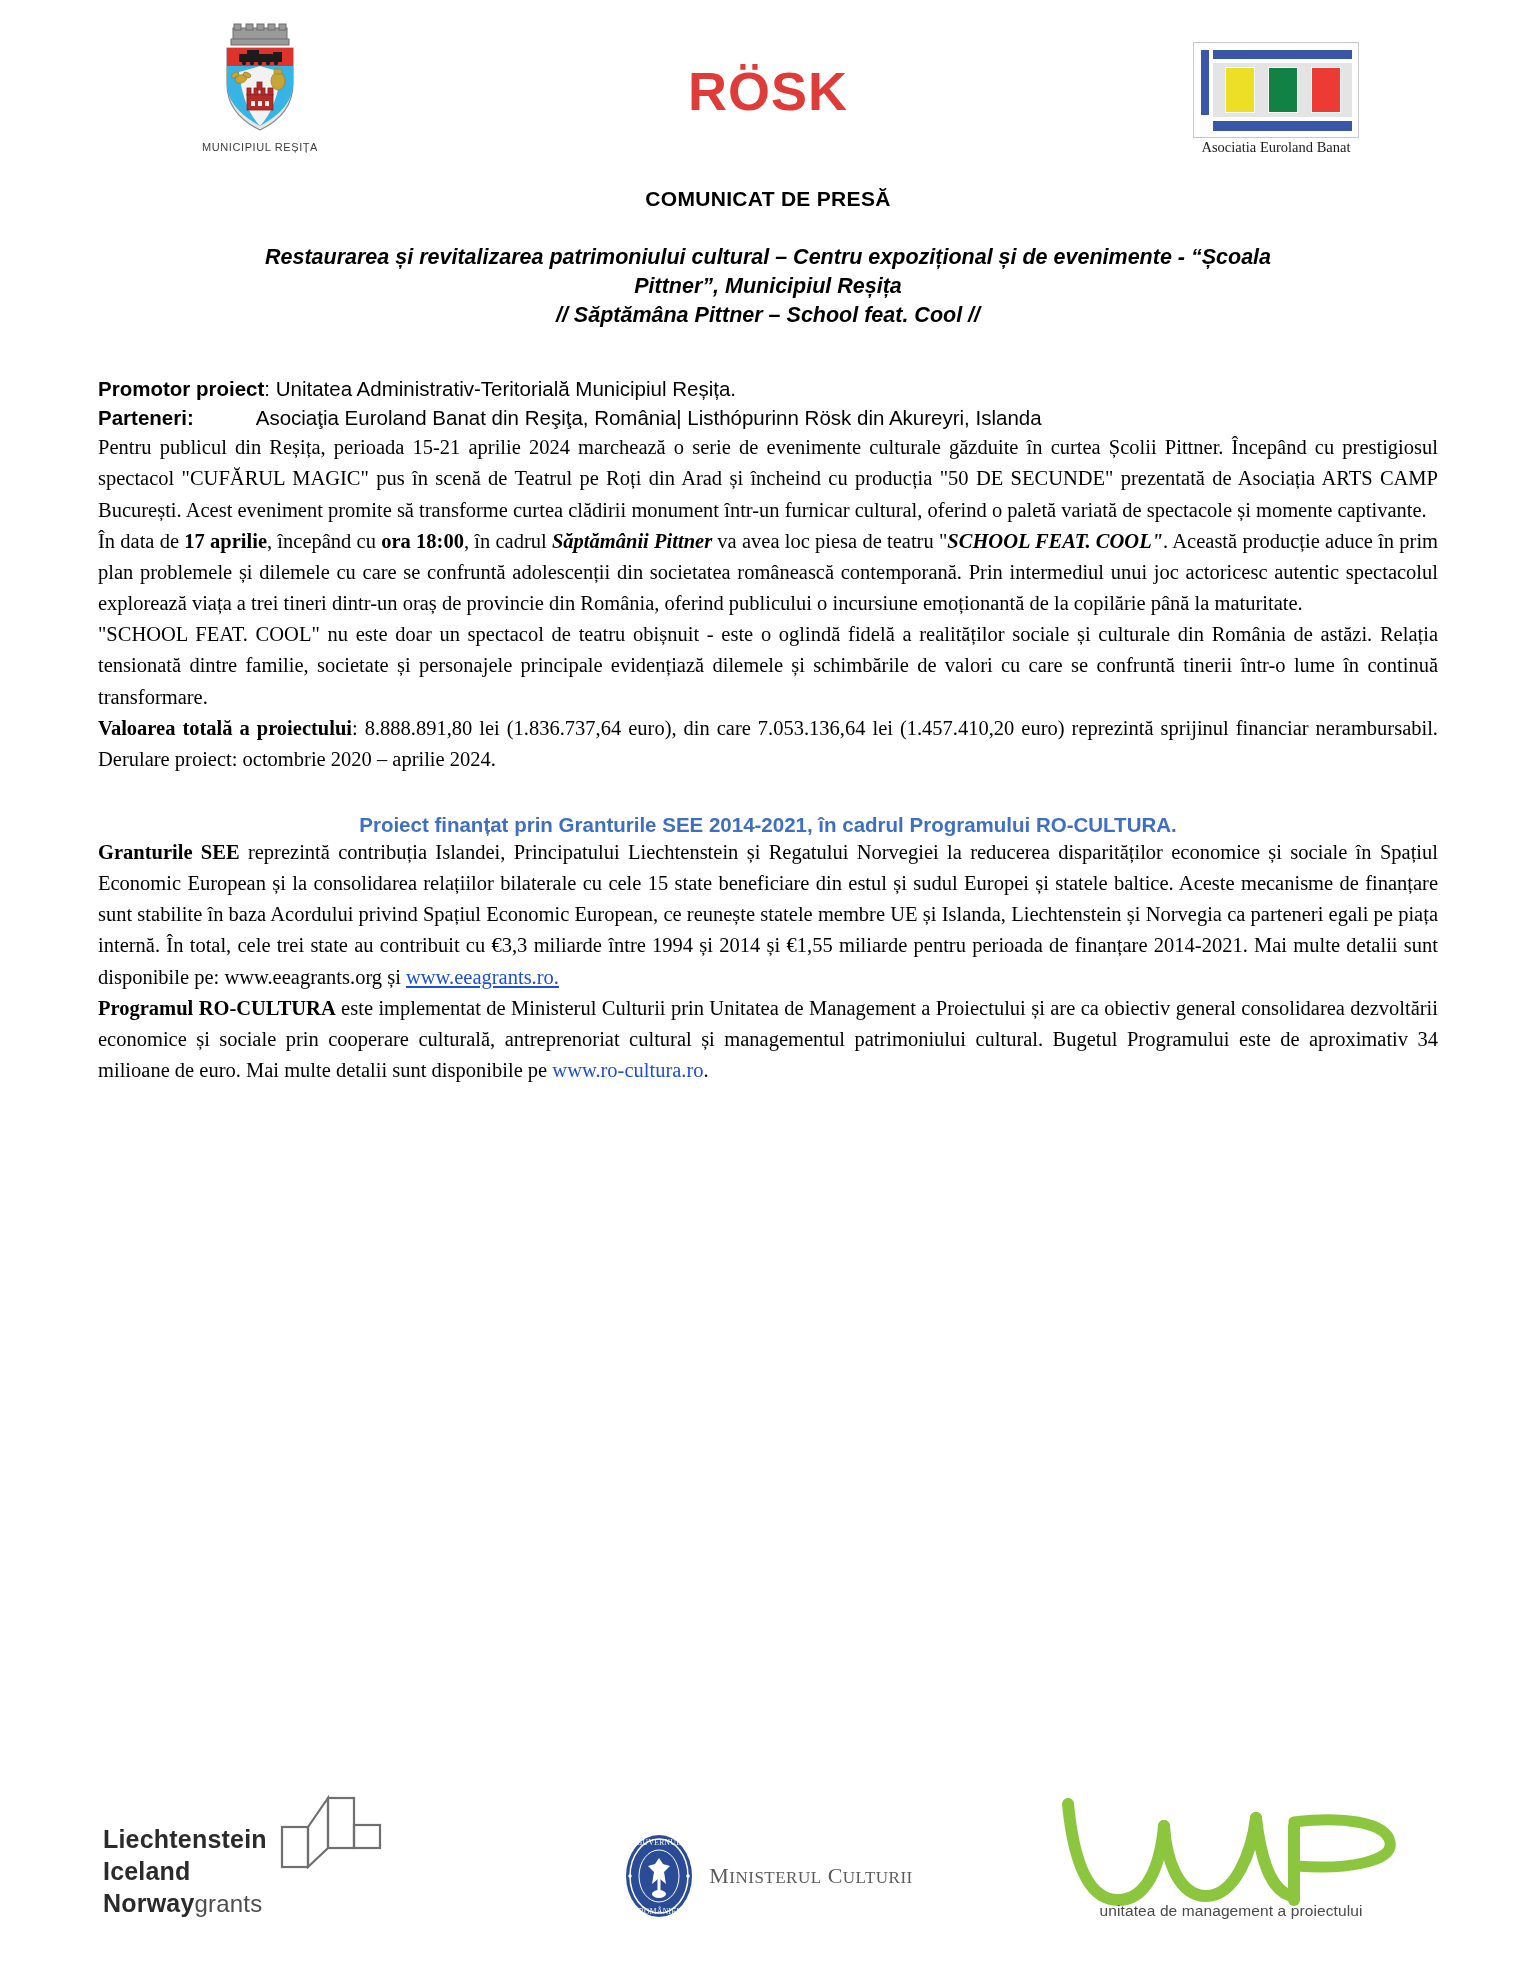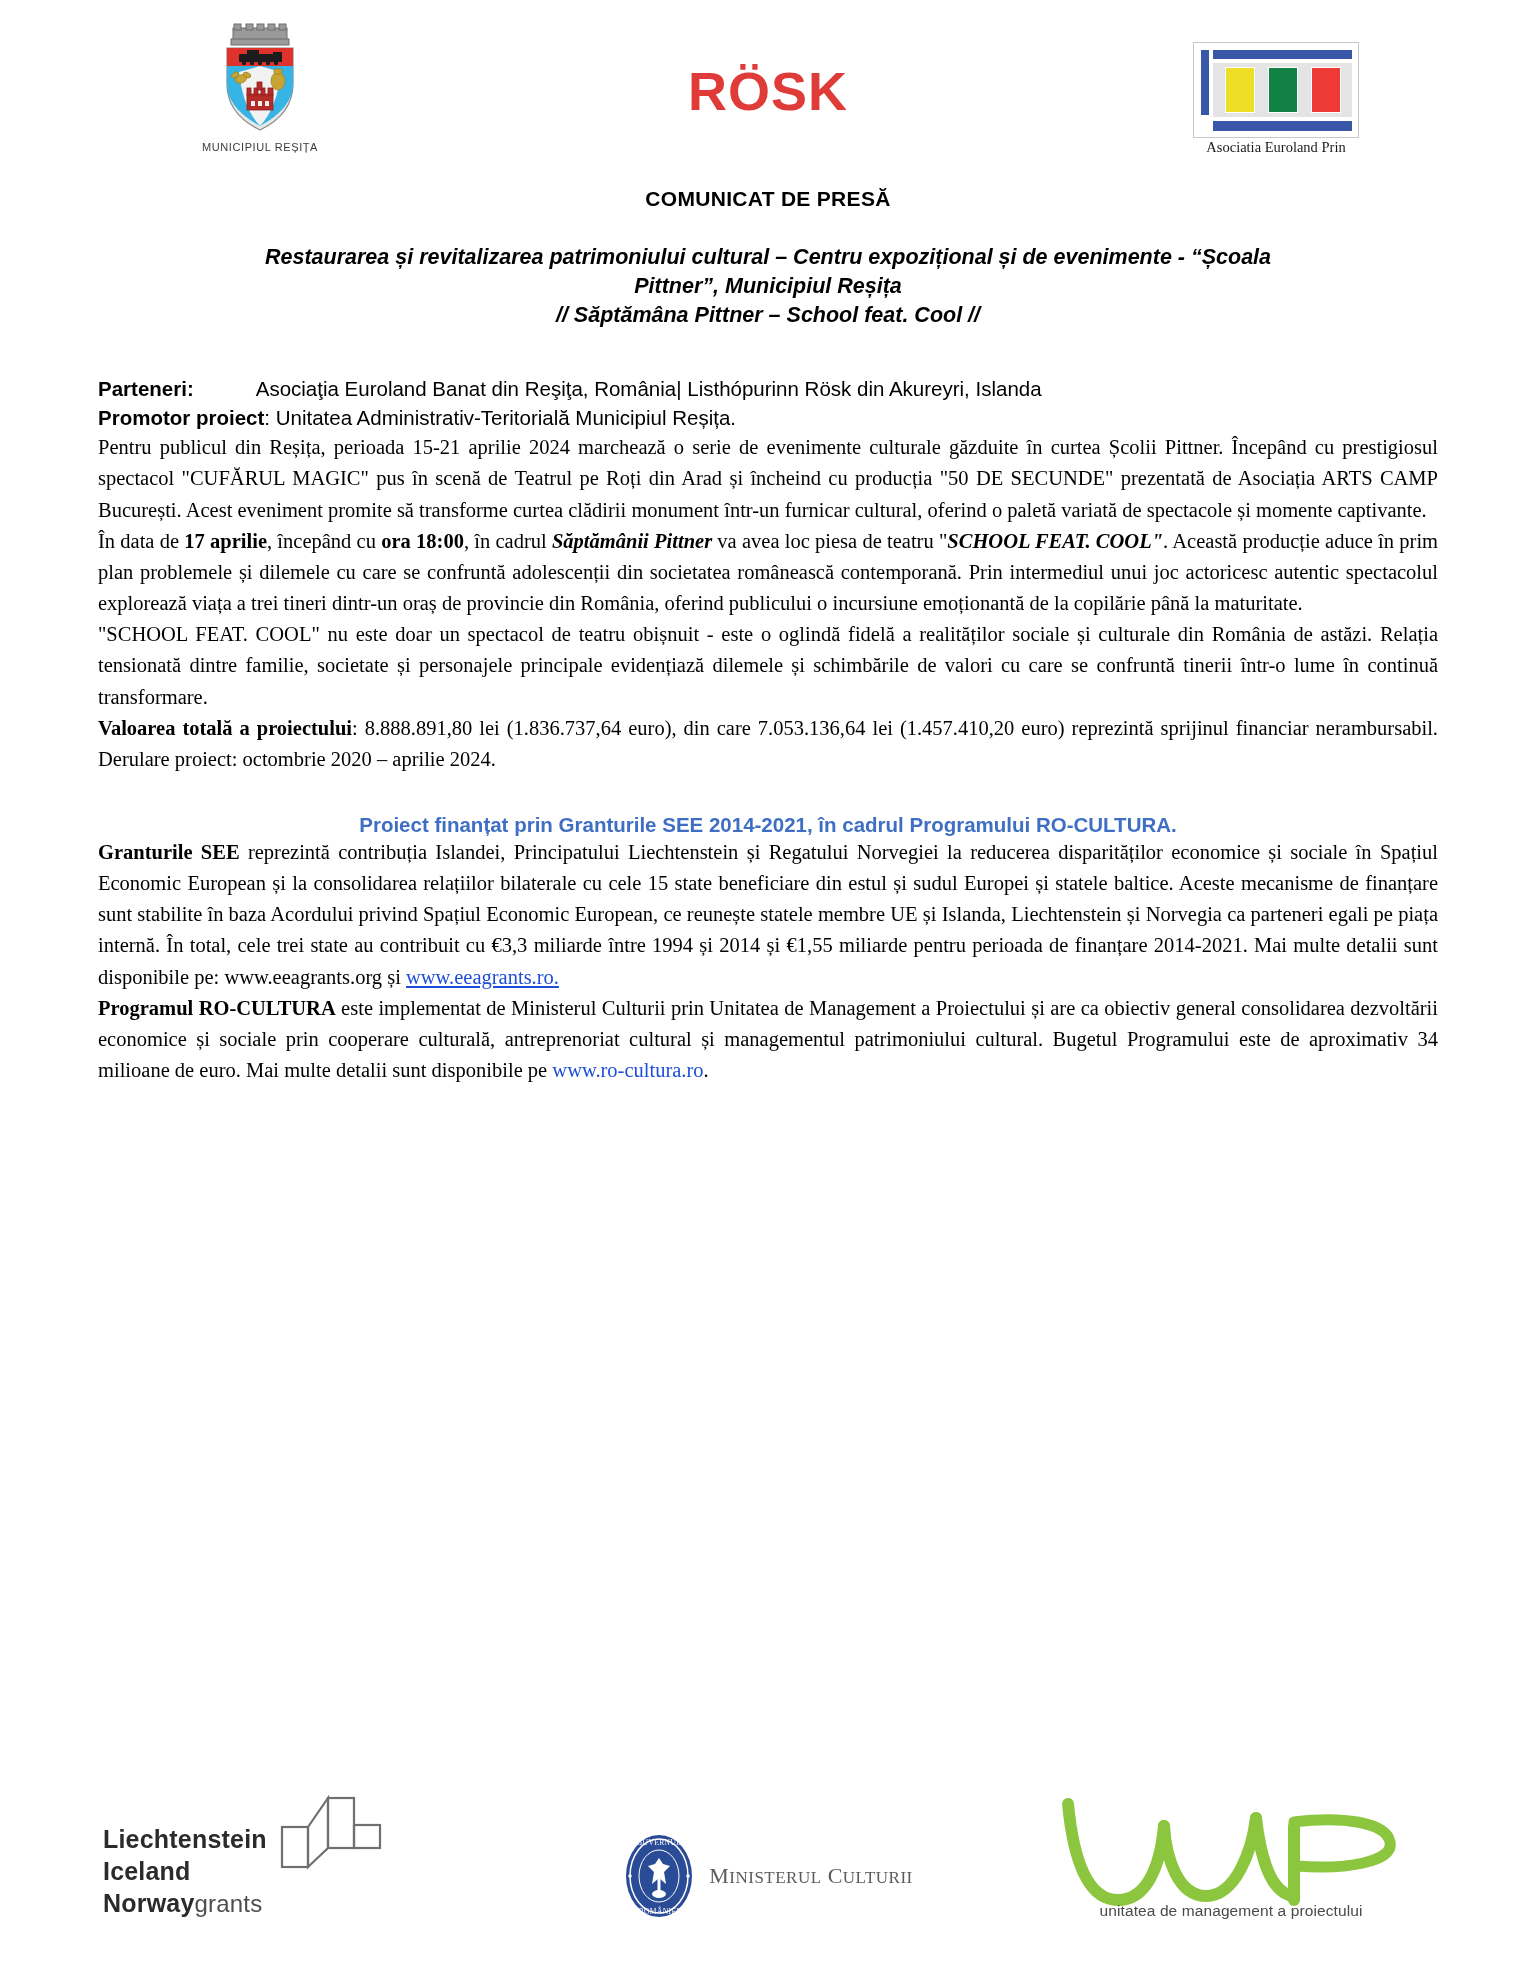--- a/index.html
+++ b/index.html
@@ -226,40 +226,40 @@
       <div class="euroland-box">
         <div class="eb-leftbar"></div>
         <div class="eb-topbar"></div>
         <div class="eb-inner">
           <div class="eb-stripe eb-y"></div>
           <div class="eb-stripe eb-g"></div>
           <div class="eb-stripe eb-r"></div>
         </div>
         <div class="eb-botbar"></div>
       </div>
-      <div class="euroland-label">Asociatia Euroland Prin</div>
+      <div class="euroland-label">Asociatia Euroland Banat</div>
     </div>
   </div>
 
   <div class="doc">
 
     <h1 class="press-title">COMUNICAT DE PRESĂ</h1>
 
     <div class="proj-title">
       <span>Restaurarea și revitalizarea patrimoniului cultural – Centru expozițional și de evenimente - “Școala</span><br>
       <span>Pittner”, Municipiul Reșița</span><br>
       <span>// Săptămâna Pittner – School feat. Cool //</span>
     </div>
 
     <div class="meta">
       <div>
+        <span class="lbl">Promotor proiect</span><span>: Unitatea Administrativ-Teritorială Municipiul Reșița.</span>
+      </div>
+      <div>
         <span class="lbl">Parteneri:</span><span style="display:inline-block;width:62px"></span><span>Asociaţia Euroland Banat din Reşiţa, România| Listhópurinn Rösk din Akureyri, Islanda</span>
-      </div>
-      <div>
-        <span class="lbl">Promotor proiect</span><span>: Unitatea Administrativ-Teritorială Municipiul Reșița.</span>
       </div>
     </div>
 
     <p class="body-p gap-lg">Pentru publicul din Reșița, perioada 15-21 aprilie 2024 marchează o serie de evenimente culturale găzduite în curtea Școlii Pittner. Începând cu prestigiosul spectacol "CUFĂRUL MAGIC" pus în scenă de Teatrul pe Roți din Arad și încheind cu producția "50 DE SECUNDE" prezentată de Asociația ARTS CAMP București. Acest eveniment promite să transforme curtea clădirii monument într-un furnicar cultural, oferind o paletă variată de spectacole și momente captivante.</p>
 
     <p class="body-p gap-md"><span>În data de </span><span class="b">17 aprilie</span><span>, începând cu </span><span class="b">ora 18:00</span><span>, în cadrul </span><span class="bi">Săptămânii Pittner</span><span> va avea loc piesa de teatru "</span><span class="bi">SCHOOL FEAT. COOL"</span><span>. Această producție aduce în prim plan problemele și dilemele cu care se confruntă adolescenții din societatea românească contemporană. Prin intermediul unui joc actoricesc autentic spectacolul explorează viața a trei tineri dintr-un oraș de provincie din România, oferind publicului o incursiune emoționantă de la copilărie până la maturitate.</span></p>
 
     <p class="body-p gap-sm">"SCHOOL FEAT. COOL" nu este doar un spectacol de teatru obișnuit - este o oglindă fidelă a realităților sociale și culturale din România de astăzi. Relația tensionată dintre familie, societate și personajele principale evidențiază dilemele și schimbările de valori cu care se confruntă tinerii într-o lume în continuă transformare.</p>
 
     <p class="body-p gap-md"><span class="b">Valoarea totală a proiectului</span><span>: 8.888.891,80 lei (1.836.737,64 euro), din care 7.053.136,64 lei (1.457.410,20 euro) reprezintă sprijinul financiar nerambursabil. Derulare proiect: octombrie 2020 – aprilie 2024.</span></p>

